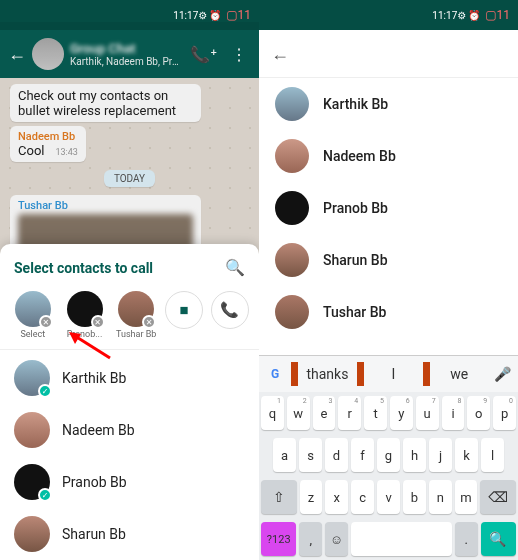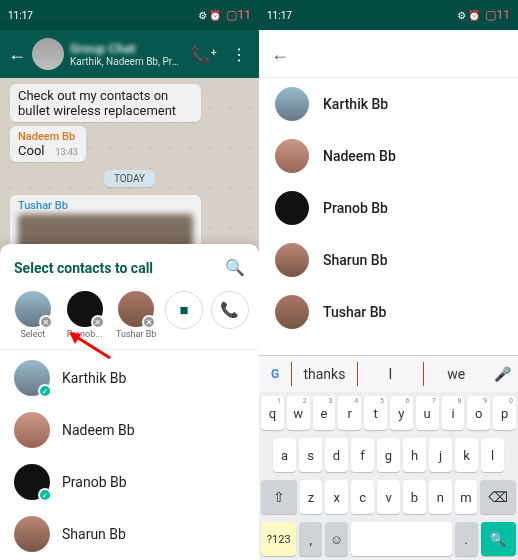--- a/index.html
+++ b/index.html
@@ -1,18 +1,18 @@
 <!DOCTYPE html>
 <html><head>
 <meta charset="utf-8">
 <style>
 * { margin: 0; padding: 0; box-sizing: border-box; font-family: -apple-system, Roboto, sans-serif; }
 body { width: 518px; height: 560px; display: flex; background: #fff; position: relative; }
 .phone { width: 259px; height: 560px; display: flex; flex-direction: column; overflow: hidden; position: relative; }
-.status-bar { height: 22px; background: #054d44; color: #fff; display: flex; align-items: center; justify-content: space-between; padding: 15px 8px; font-size: 10px; }
+.status-bar { height: 22px; background: #054d44; color: #fff; display: flex; align-items: center; justify-content: flex-end; padding: 15px 8px; font-size: 10px; }
 .status-icons { display: flex; gap: 4px; align-items: center; }
 .battery { color: #ff6b6b; font-size: 12px; }
 
 .overlay { position: absolute; inset: 22px 0 0 0; background: rgba(0,0,0,0.06); pointer-events: none; }
 
 .chat-header { height: 48px; background: #075e54; color: #fff; display: flex; align-items: center; padding: 0 8px; gap: 6px; }
 .back-arrow { color: #fff; font-size: 18px; }
 .chat-avatar { width: 32px; height: 32px; border-radius: 50%; background: linear-gradient(#aaa,#ccc); }
 .chat-title-box { flex: 1; min-width: 0; }
 .chat-title { font-size: 13px; font-weight: 500; white-space: nowrap; overflow: hidden; filter: blur(2px); }
@@ -52,31 +52,31 @@
 .search-input { border: none; outline: none; font-size: 15px; color: #999; flex: 1; }
 .contacts-list { flex: 1; background: #fff; overflow: hidden; }
 .sc-row { display: flex; align-items: center; gap: 14px; padding: 9px 16px; }
 .sc-avatar { width: 34px; height: 34px; border-radius: 50%; background: linear-gradient(#a98,#765); }
 .sc-name { font-size: 14px; color: #222; font-weight: 500; }
 
 .keyboard { background: #eceef0; border-top: 1px solid #ccc; }
 .suggest { display: flex; align-items: center; height: 36px; background: #f5f6f7; padding: 0 6px; gap: 0; }
 .g-logo { width: 20px; height: 20px; border-radius: 50%; font-size: 12px; font-weight: bold; display: flex; align-items: center; justify-content: center; margin-right: 6px; }
 .g-logo span:nth-child(1){color:#4285f4;} 
-.sug { flex: 1; text-align: center; font-size: 14px; color: #333; border-left: 1px solid #c2410c; padding: 4px 0; }
+.sug { flex: 1; text-align: center; font-size: 14px; color: #333; border-left: 7px solid #c2410c; padding: 4px 0; }
 .sug:first-of-type { border-left: none; }
 .mic { color: #666; font-size: 14px; padding-left: 6px; }
 .krow { display: flex; padding: 4px 2px; gap: 3px; justify-content: center; }
 .key { flex: 1; height: 34px; background: #fff; border-radius: 4px; box-shadow: 0 1px 1px rgba(0,0,0,0.2); display: flex; align-items: center; justify-content: center; font-size: 13px; color: #333; position: relative; }
 .key-num { position: absolute; top: 1px; right: 3px; font-size: 7px; color: #888; }
 .key-shift { flex: 1.4; background: #cfd3d7; font-size: 14px; }
 .key-back { flex: 1.4; background: #cfd3d7; font-size: 14px; }
 .key-space { flex: 4; }
 .key-enter { flex: 1.4; background: #00bfa5; color: #fff; font-size: 14px; }
-.key-sym { flex: 1.4; background: #fef9c3; font-size: 11px; }
+.key-sym { flex: 1.4; background: #d946ef; font-size: 11px; }
 </style>
 </head>
 <body>
 
 <div class="phone">
   <div class="status-bar">
     <span>11:17</span>
     <span class="status-icons">⚙ ⏰ <span class="battery">▢<span>11</span></span></span>
   </div>
   <div class="chat-header">

